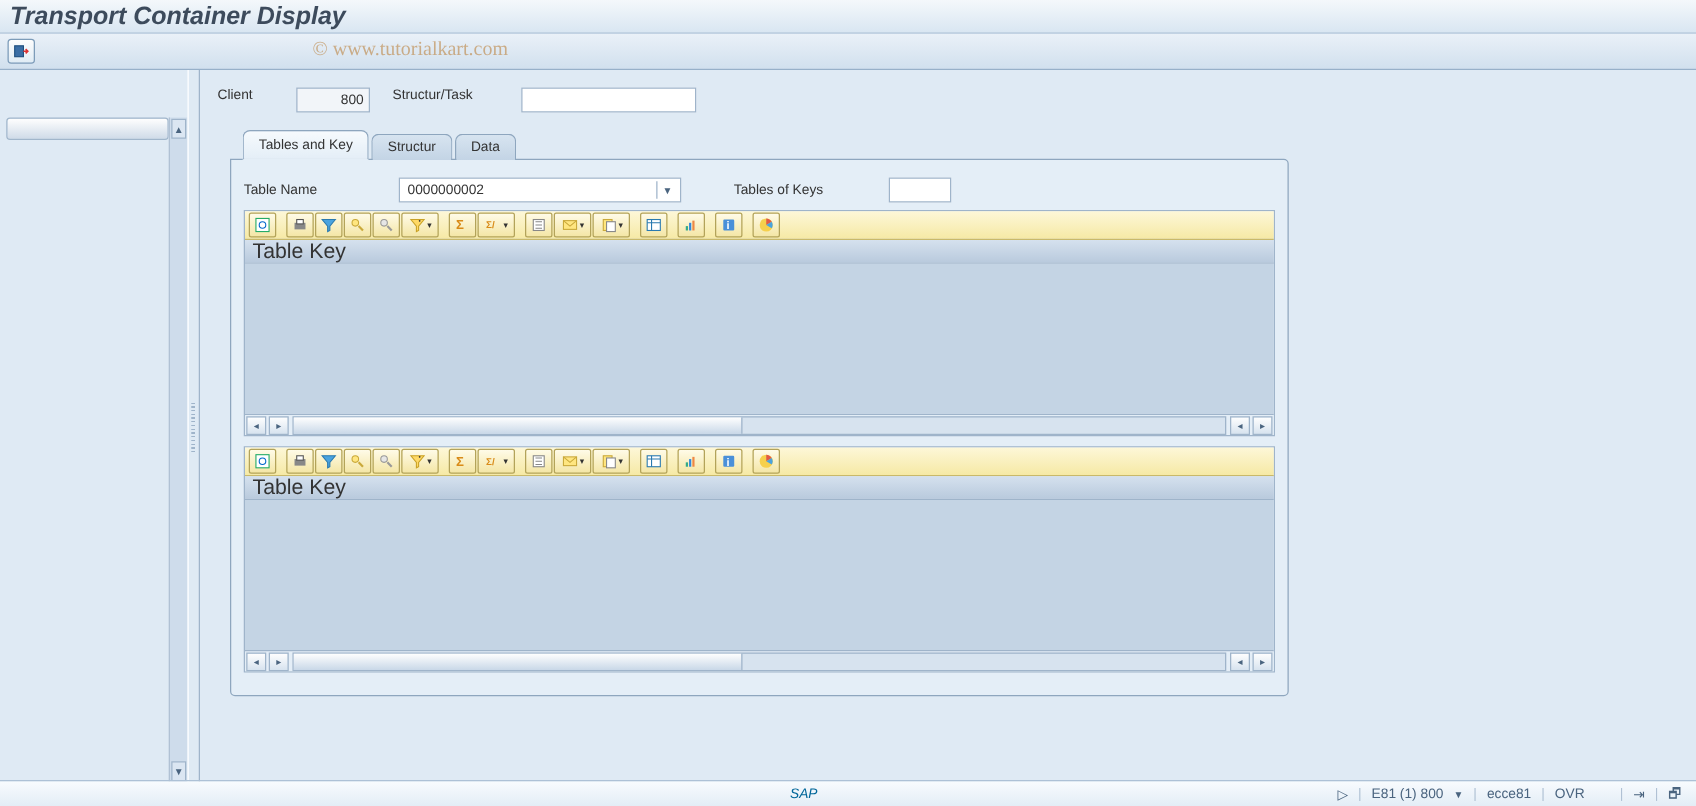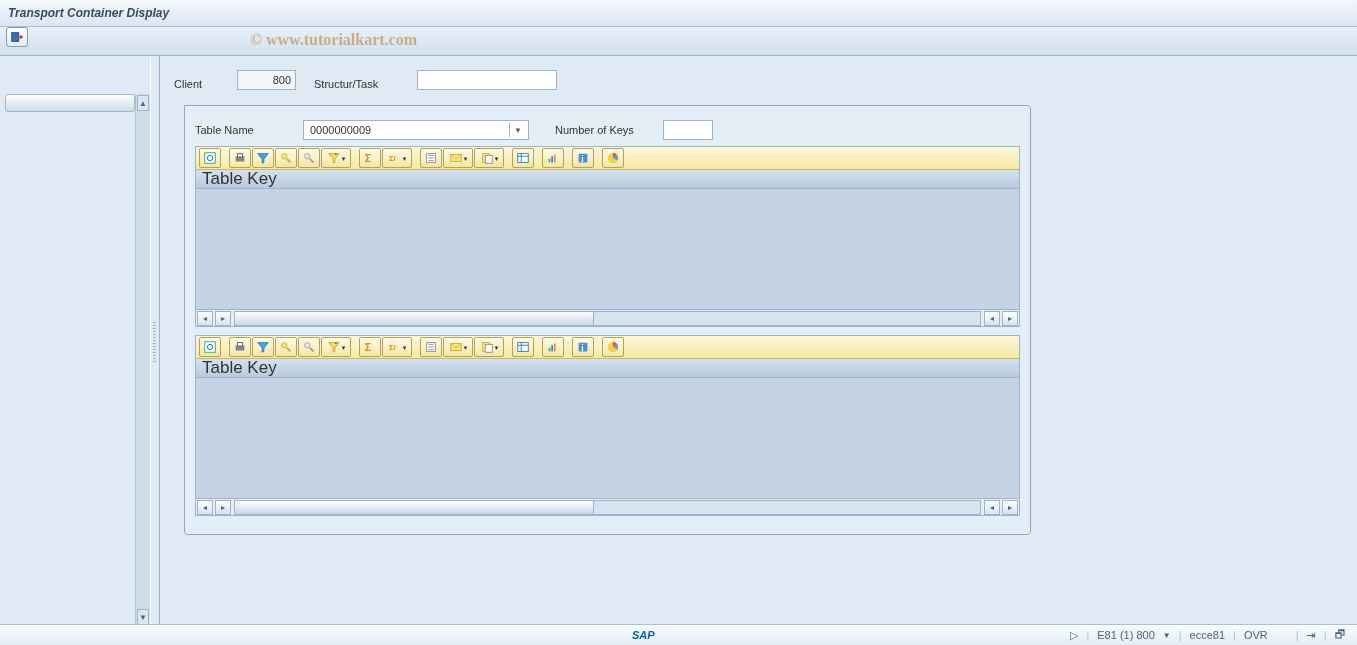--- a/index.html
+++ b/index.html
@@ -14,31 +14,30 @@
   .titlebar {
     height: 26px;
     background: linear-gradient(#f4f8fb, #d9e6f2);
     border-bottom: 1px solid #a8bdd4;
     display: flex; align-items: center;
     padding: 0 8px;
   }
   .titlebar span.title {
     font-weight: bold;
     font-style: italic;
-    font-size: 12px;
+    font-size: 20px;
     color: #3d4b5c;
   }
   .app-toolbar {
     height: 28px;
     background: linear-gradient(#eaf1f8, #d1e0ee);
     border-bottom: 1px solid #97b0c9;
-    display: flex; 
+    display: flex; align-items: center;
     padding: 0 6px;
     position:relative;
-    font-weight:bold;
   }
   .app-toolbar .tb-btn {
     width: 20px; height: 18px;
     border: 1px solid #7d9cb9;
     border-radius: 3px;
     background: linear-gradient(#fdfdfd,#e0ecf5);
     display:flex; align-items:center; justify-content:center;
     margin-right:4px;
   }
   .watermark {
@@ -84,21 +83,21 @@
     position:relative;
   }
   .splitter::after{
     content:''; position:absolute; top:50%; left:2px; width:3px; height:40px;
     background: repeating-linear-gradient(#9fb4ca,#9fb4ca 1px,transparent 1px,transparent 3px);
     transform: translateY(-50%);
   }
 
   .main-col { flex:1; padding: 14px 10px 0 14px; position:relative; }
 
-  .form-row { display:flex; align-items:flex-end; gap:8px; margin-bottom:16px; }
+  .form-row { display:flex; align-items:flex-start; gap:8px; margin-bottom:16px; }
   .form-row label { font-size:11px; color:#333; width:55px; }
   .form-row .lbl2 { width:95px; margin-left:10px; }
   .fld {
     height:16px; border:1px solid #9fb4ca; background:#fff;
     padding:1px 4px; font-size:11px; color:#333;
   }
   .fld.readonly { background:#f2f5f9; text-align:right;}
 
   .tabstrip { display:flex; align-items:flex-end; margin-left:20px; height:22px;}
   .tab {
@@ -121,21 +120,21 @@
 
   .tab-panel {
     border:1px solid #8ea6be;
     background:#e4eef7;
     width: 845px;
     padding: 14px 0 10px 0;
     border-radius: 0 4px 4px 4px;
     margin-top:-1px;
     margin-left:10px;
   }
-  .panel-form-row{display:flex;align-items:center;gap:8px;padding:0 10px;margin-bottom:6px;}
+  .panel-form-row{display:flex;align-items:center;gap:24px;padding:0 10px;margin-bottom:6px;}
   .panel-form-row label{font-size:11px;color:#333;}
   .combo{
     width:216px;height:18px;border:1px solid #9fb4ca;background:#fff;
     display:flex;align-items:center;justify-content:space-between;
     padding:0 2px 0 6px;font-size:11px;
   }
   .combo .dd{width:16px;height:14px;border-left:1px solid #9fb4ca;display:flex;align-items:center;justify-content:center;font-size:8px;color:#4a647f;}
 
   .alv {
     margin:2px 10px 8px 10px;
@@ -169,21 +168,21 @@
   .sthumb{position:absolute;left:0;top:0;height:100%;width:48%;background:linear-gradient(#fefefe,#c9d8e8);border-right:1px solid #9fb4ca;}
 
   .statusbar{
     position:absolute;left:0;right:0;bottom:0;height:20px;
     background:linear-gradient(#f8fbfe,#e3edf6);
     border-top:1px solid #adc1d6;
     display:flex;align-items:center;justify-content:flex-end;
     font-size:11px;color:#4a647f;padding:0 12px;gap:8px;
   }
   .statusbar .sep{color:#b0c1d4;}
-  .statusbar .sap{color:#069; font-weight:bold; font-style:italic; margin-right:auto; margin-left: 620px;}
+  .statusbar .sap{color:#069; font-weight:normal; font-style:italic; margin-right:auto; margin-left: 620px;}
 
   
   .ico{width:14px;height:14px;}
 </style>
 </head>
 <body>
 
 <div class="titlebar">
   <span class="title">Transport Container Display</span>
 </div>
@@ -211,30 +210,41 @@
 
   <div class="main-col">
 
     <div class="form-row">
       <label>Client</label>
       <input class="fld readonly" style="width: 42px; padding-left: 11px;" readonly="" value="800">
       <label class="lbl2">Structur/Task</label>
       <input class="fld" style="width: 130px;" value="">
     </div>
 
+    <div class="tabstrip">
+      <div class="tab active">
+          <span>Tables and Key</span>
+        </div>
+      <div class="tab">
+          <span>Structur</span>
+        </div>
+      <div class="tab">
+          <span>Data</span>
+        </div>
+    </div>
 
     <div class="tab-panel">
 
       <div class="panel-form-row">
         <label style="width:100px;">Table Name</label>
         <div class="combo">
-          <span>0000000009</span>
+          <span>0000000002</span>
           <span class="dd">▼</span>
         </div>
-        <label style="width:100px; margin-left:18px;">Number of Keys</label>
+        <label style="width:100px; margin-left:18px;">Tables of Keys</label>
         <input class="fld" style="width: 40px;" value="">
       </div>
 
       <div class="alv">
         <div class="alv-toolbar" id="alv-tb-1">
             <div class="tbtn">
               <svg class="ico" viewBox="0 0 16 16">
                 <rect x="2" y="2" width="12" height="12" fill="#fff" stroke="#2a6"></rect>
                 <circle cx="8" cy="8" r="3" fill="none" stroke="#06c"></circle>
               </svg>

